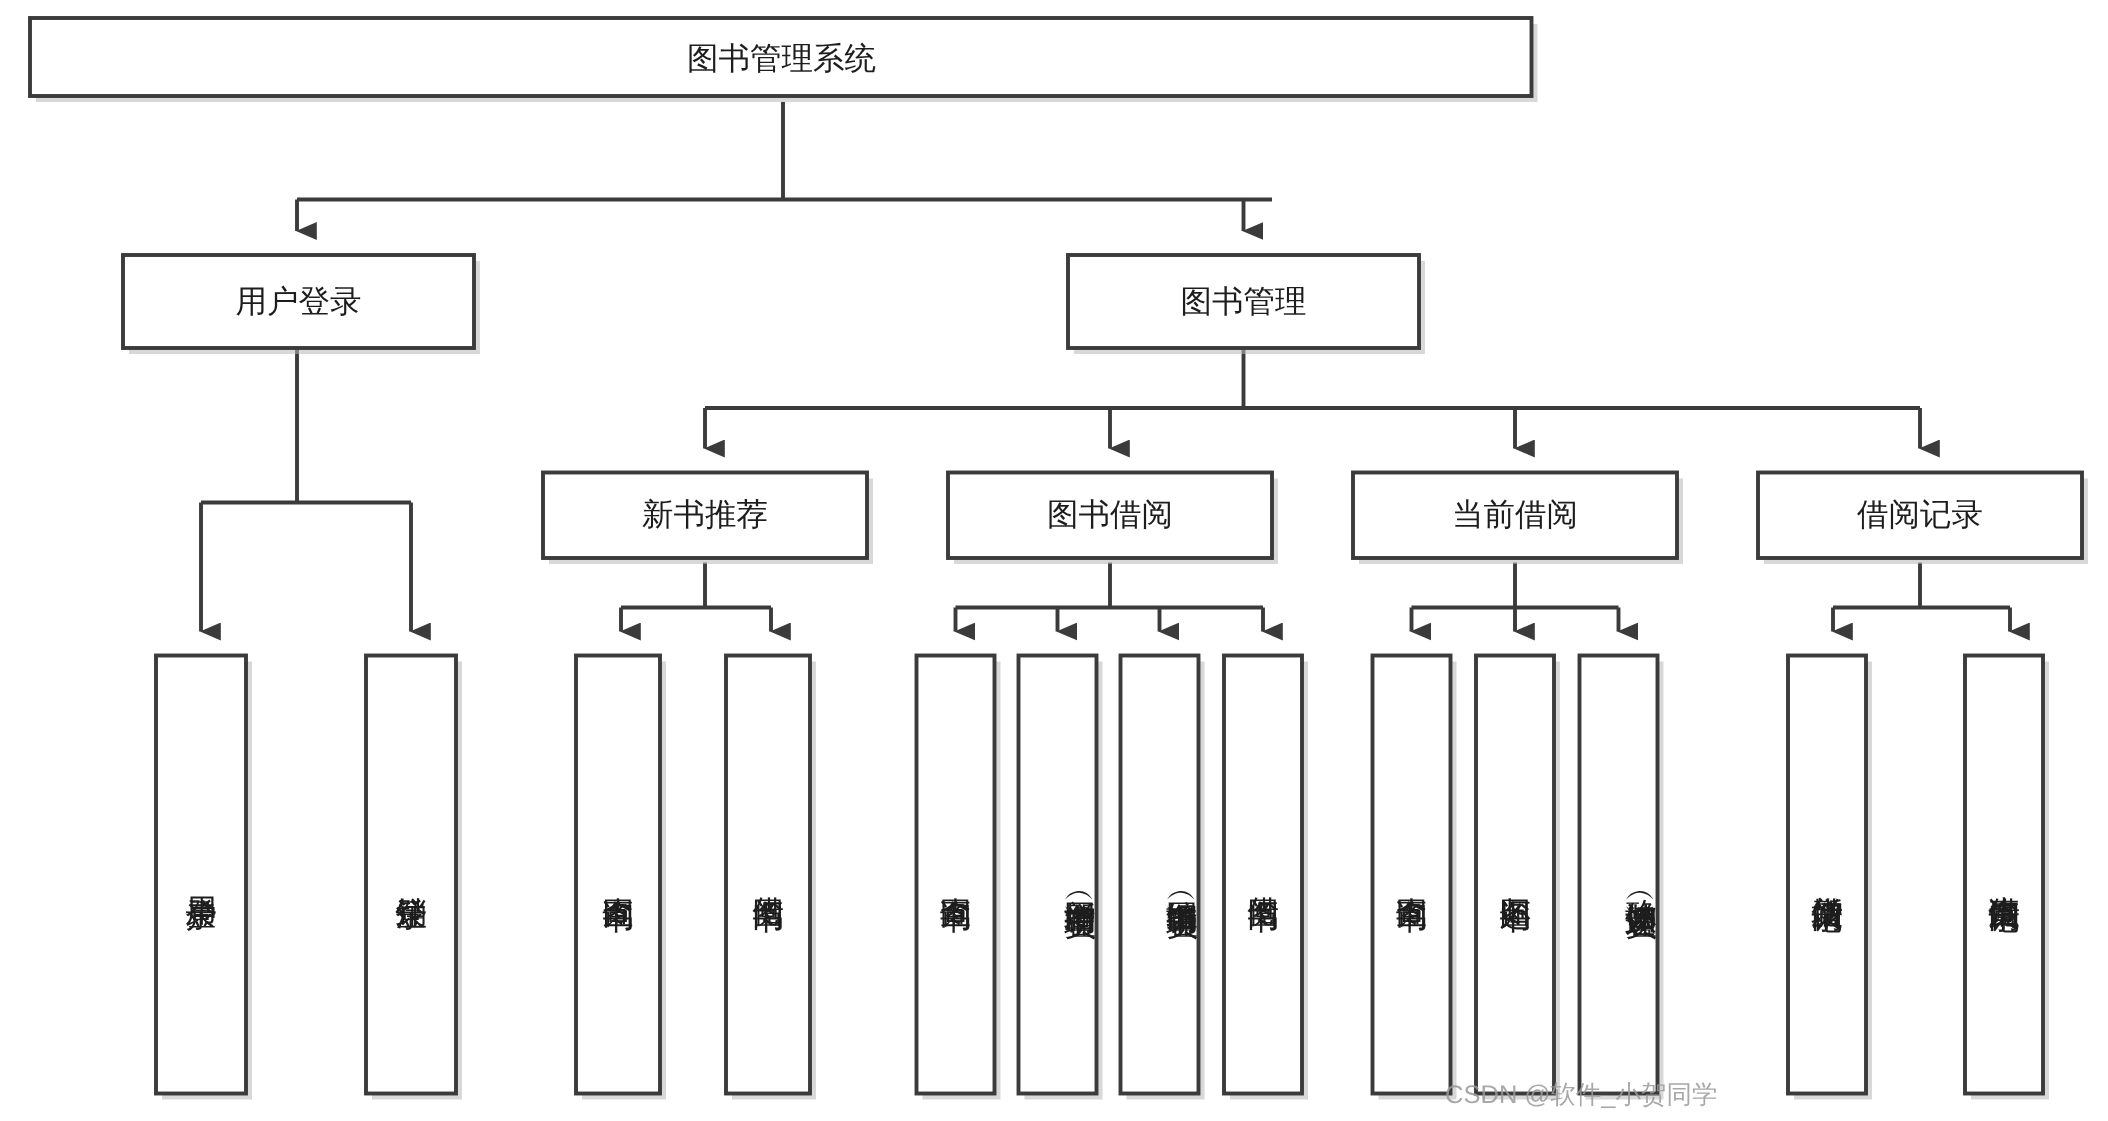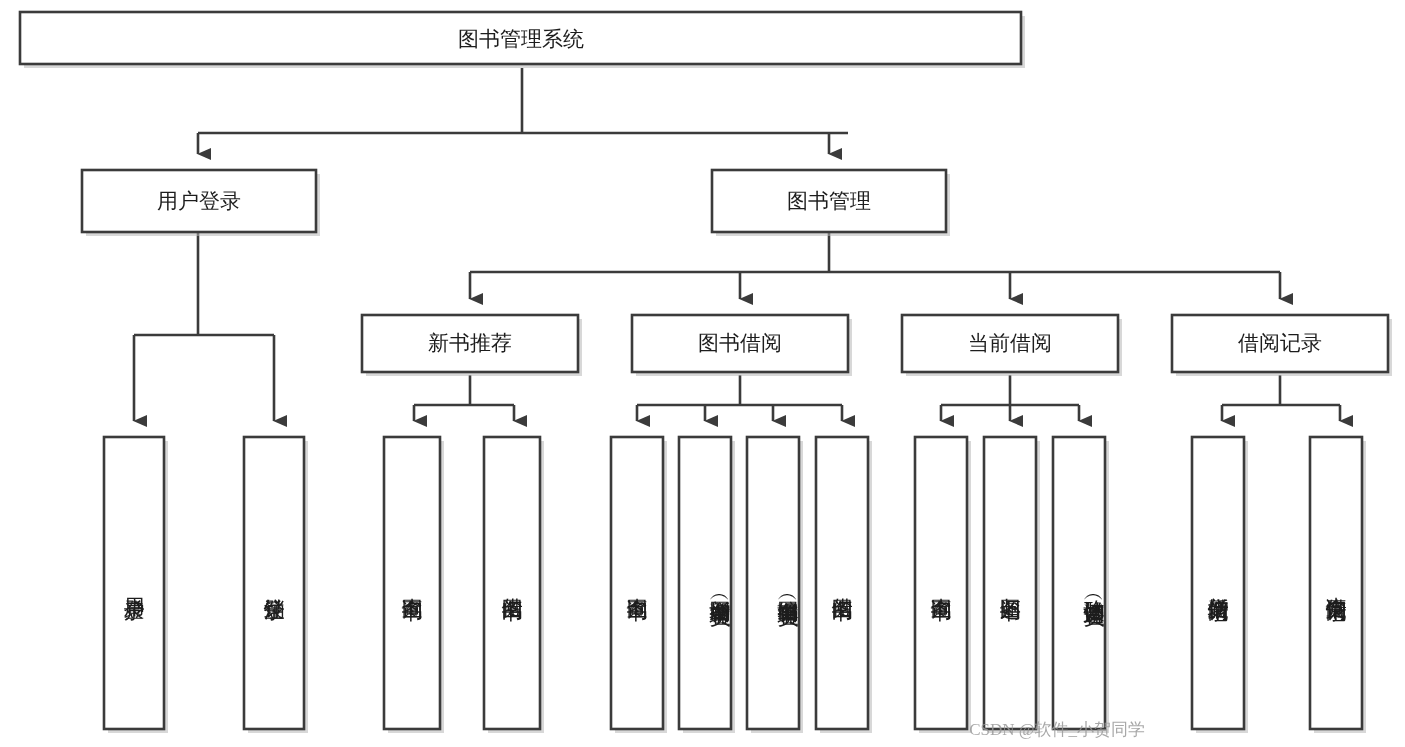--- a/index.html
+++ b/index.html
@@ -64,21 +64,21 @@
     line-height: 1.06;
     color: #1d1d1d;
     letter-spacing: 1px;
     pointer-events: none;
     white-space: nowrap;
   }
   .watermark {
     position: absolute;
     right: 12px;
     bottom: 6px;
-    font-family: Liberation Serif, serif;
+    font-family: Liberation Sans, sans-serif;
     font-size: 17px;
     color: #9a9a9a;
     opacity: 0.85;
     white-space: nowrap;
   }
 </style>
 </head>
 <body>
 
 <div id="diagram-root">

